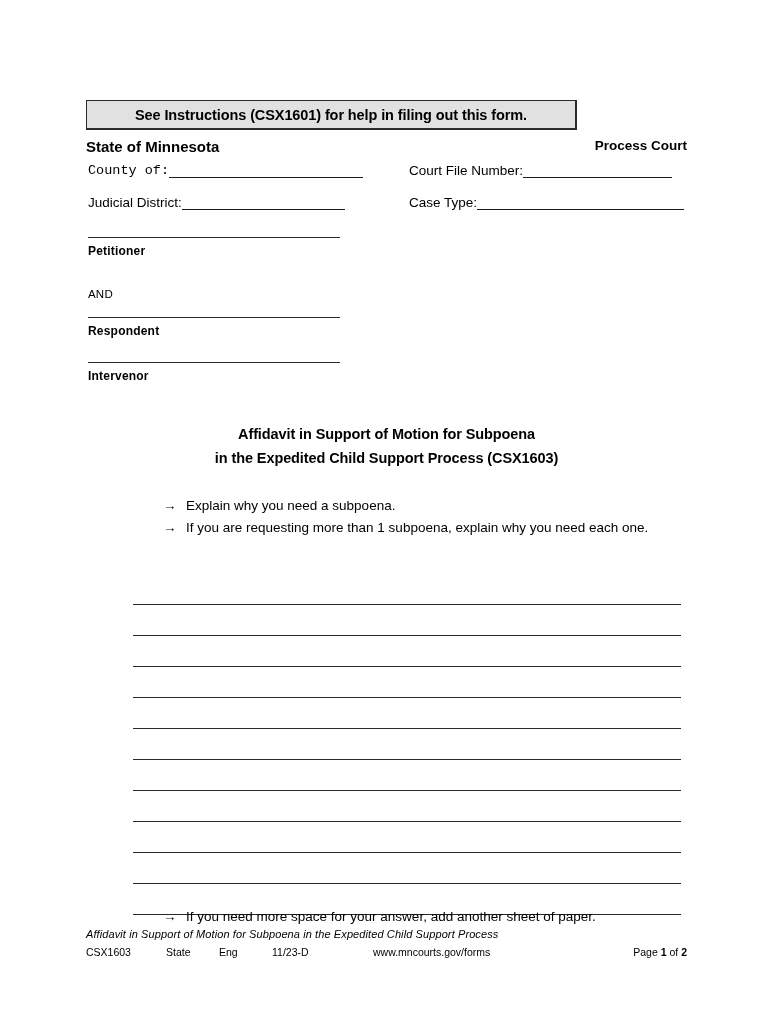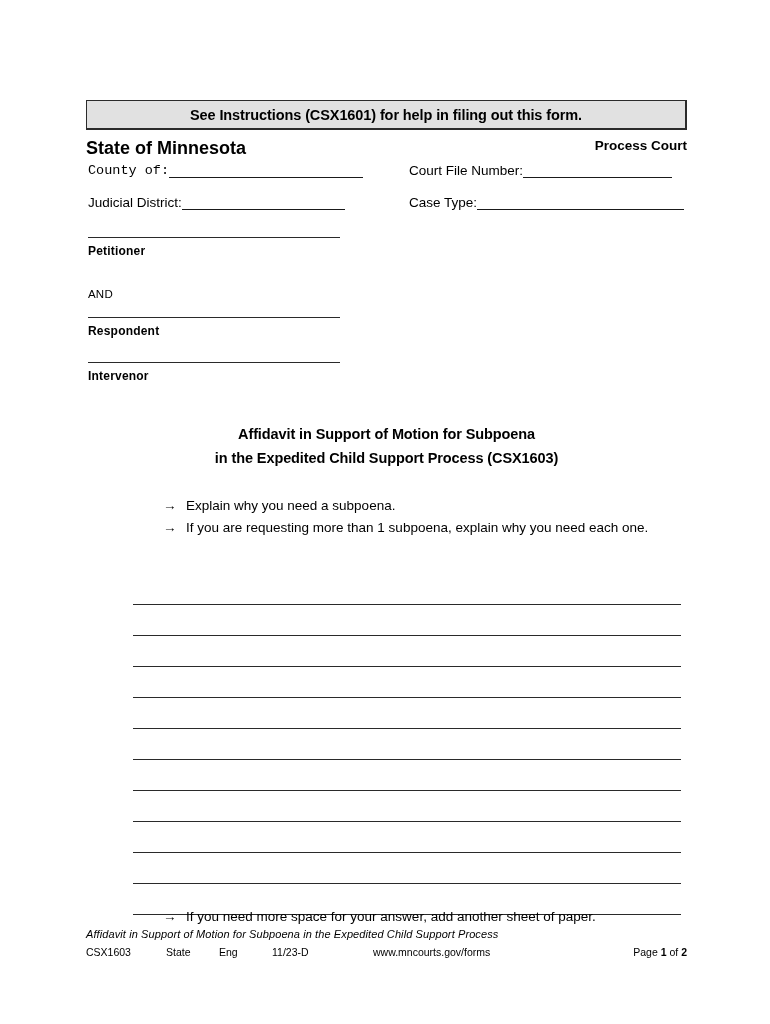--- a/index.html
+++ b/index.html
@@ -22,21 +22,21 @@
     left: 0; top: 0;
     width: 770px;
     height: 1024px;
   }
 
   
   .instruction-banner {
     position: absolute;
     left: 86px;
     top: 100px;
-    width: 601px;
+    width: 491px;
     height: 30px;
     box-sizing: border-box;
     background: #e1e1e1;
     border: 1px solid #2b2b2b;
     border-bottom-width: 2px;
     border-right-width: 2px;
     display: flex;
     align-items: center;
     justify-content: center;
   }
@@ -54,21 +54,21 @@
     width: 601px;
   }
   .caption-row {
     position: relative;
     height: 18px;
   }
   .state-label {
     position: absolute;
     left: 0;
     top: 0;
-    font-size: 18px;
+    font-size: 15px;
     font-weight: bold;
   }
   .court-label {
     position: absolute;
     right: 0;
     top: 0;
     font-size: 13.5px;
     font-weight: bold;
   }
 

